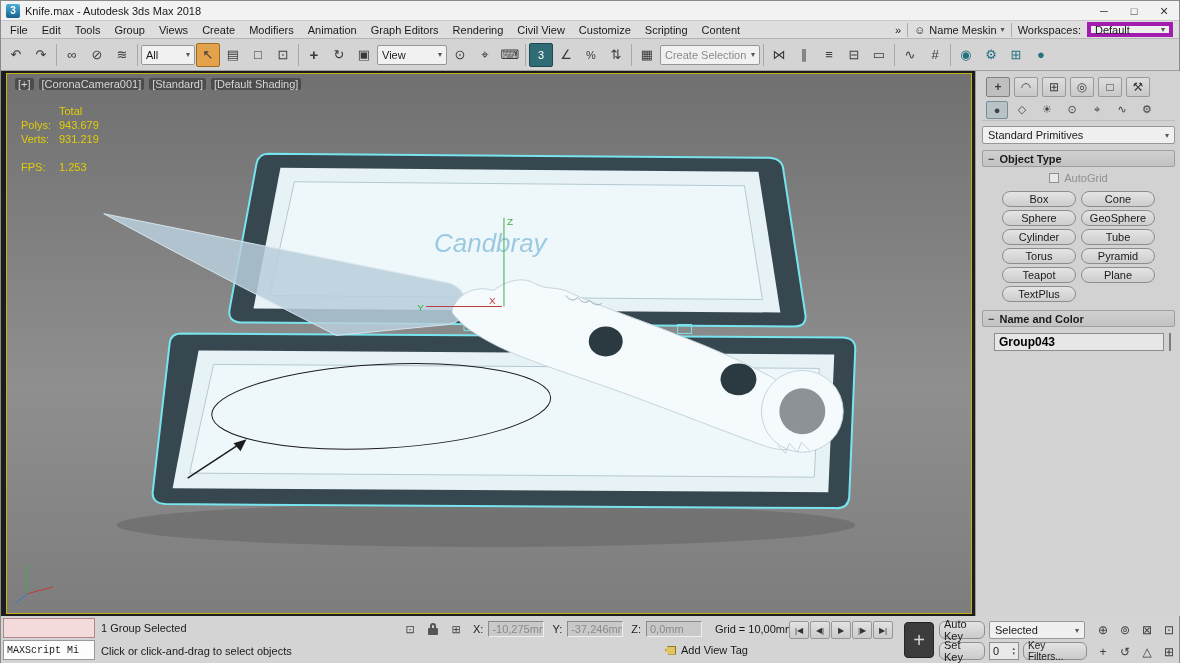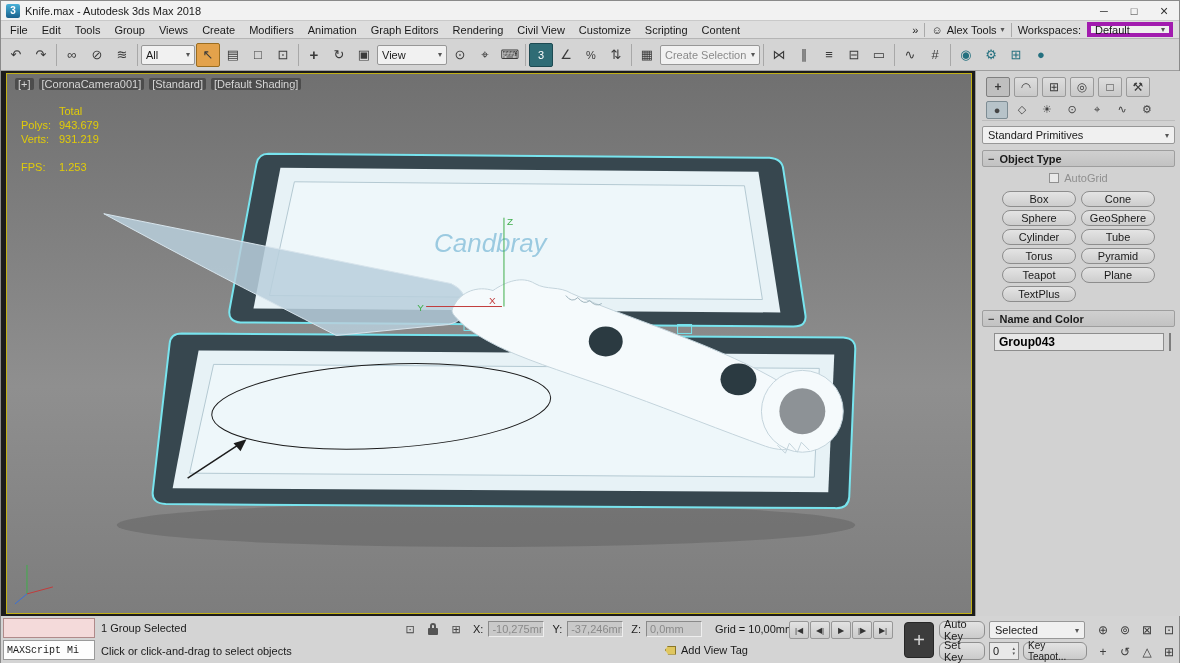--- a/index.html
+++ b/index.html
@@ -124,21 +124,21 @@
     <span class="menu-item">Rendering</span>
     <span class="menu-item">Civil View</span>
     <span class="menu-item">Customize</span>
     <span class="menu-item">Scripting</span>
     <span class="menu-item">Content</span>
     <div class="menu-right">
       <span>»</span>
       <span class="v-sep"></span>
       <span class="user-chip">
         <span>☺</span>
-        <span>Alex Tools</span>
+        <span>Name Meskin</span>
         <span class="dd-arr">▾</span>
       </span>
       <span class="v-sep"></span>
       <span>Workspaces:</span>
       <span class="ws-dd">
         <span class="dd-text">Default</span>
         <span class="dd-arr">▾</span>
       </span>
     </div>
   </div>
@@ -364,21 +364,21 @@
       <span class="dd-arr">▾</span>
     </div>
     <div class="sb-btn" style="left:938px;top:26px;width:46px">Set Key</div>
     <div class="frame-field">
       <span>0</span>
       <span class="spinners">
         <span>▴</span>
         <span>▾</span>
       </span>
     </div>
-    <div class="sb-btn" style="left:1022px;top:26px;width:64px;font-size:10px">Key Teapot...</div>
+    <div class="sb-btn" style="left:1022px;top:26px;width:64px;font-size:10px">Key Filters...</div>
 
     <div class="nav-row1">
       <span class="nav-ic">⊕</span>
       <span class="nav-ic">⊚</span>
       <span class="nav-ic">⊠</span>
       <span class="nav-ic">⊡</span>
     </div>
     <div class="nav-row2">
       <span class="nav-ic">+</span>
       <span class="nav-ic">↺</span>

